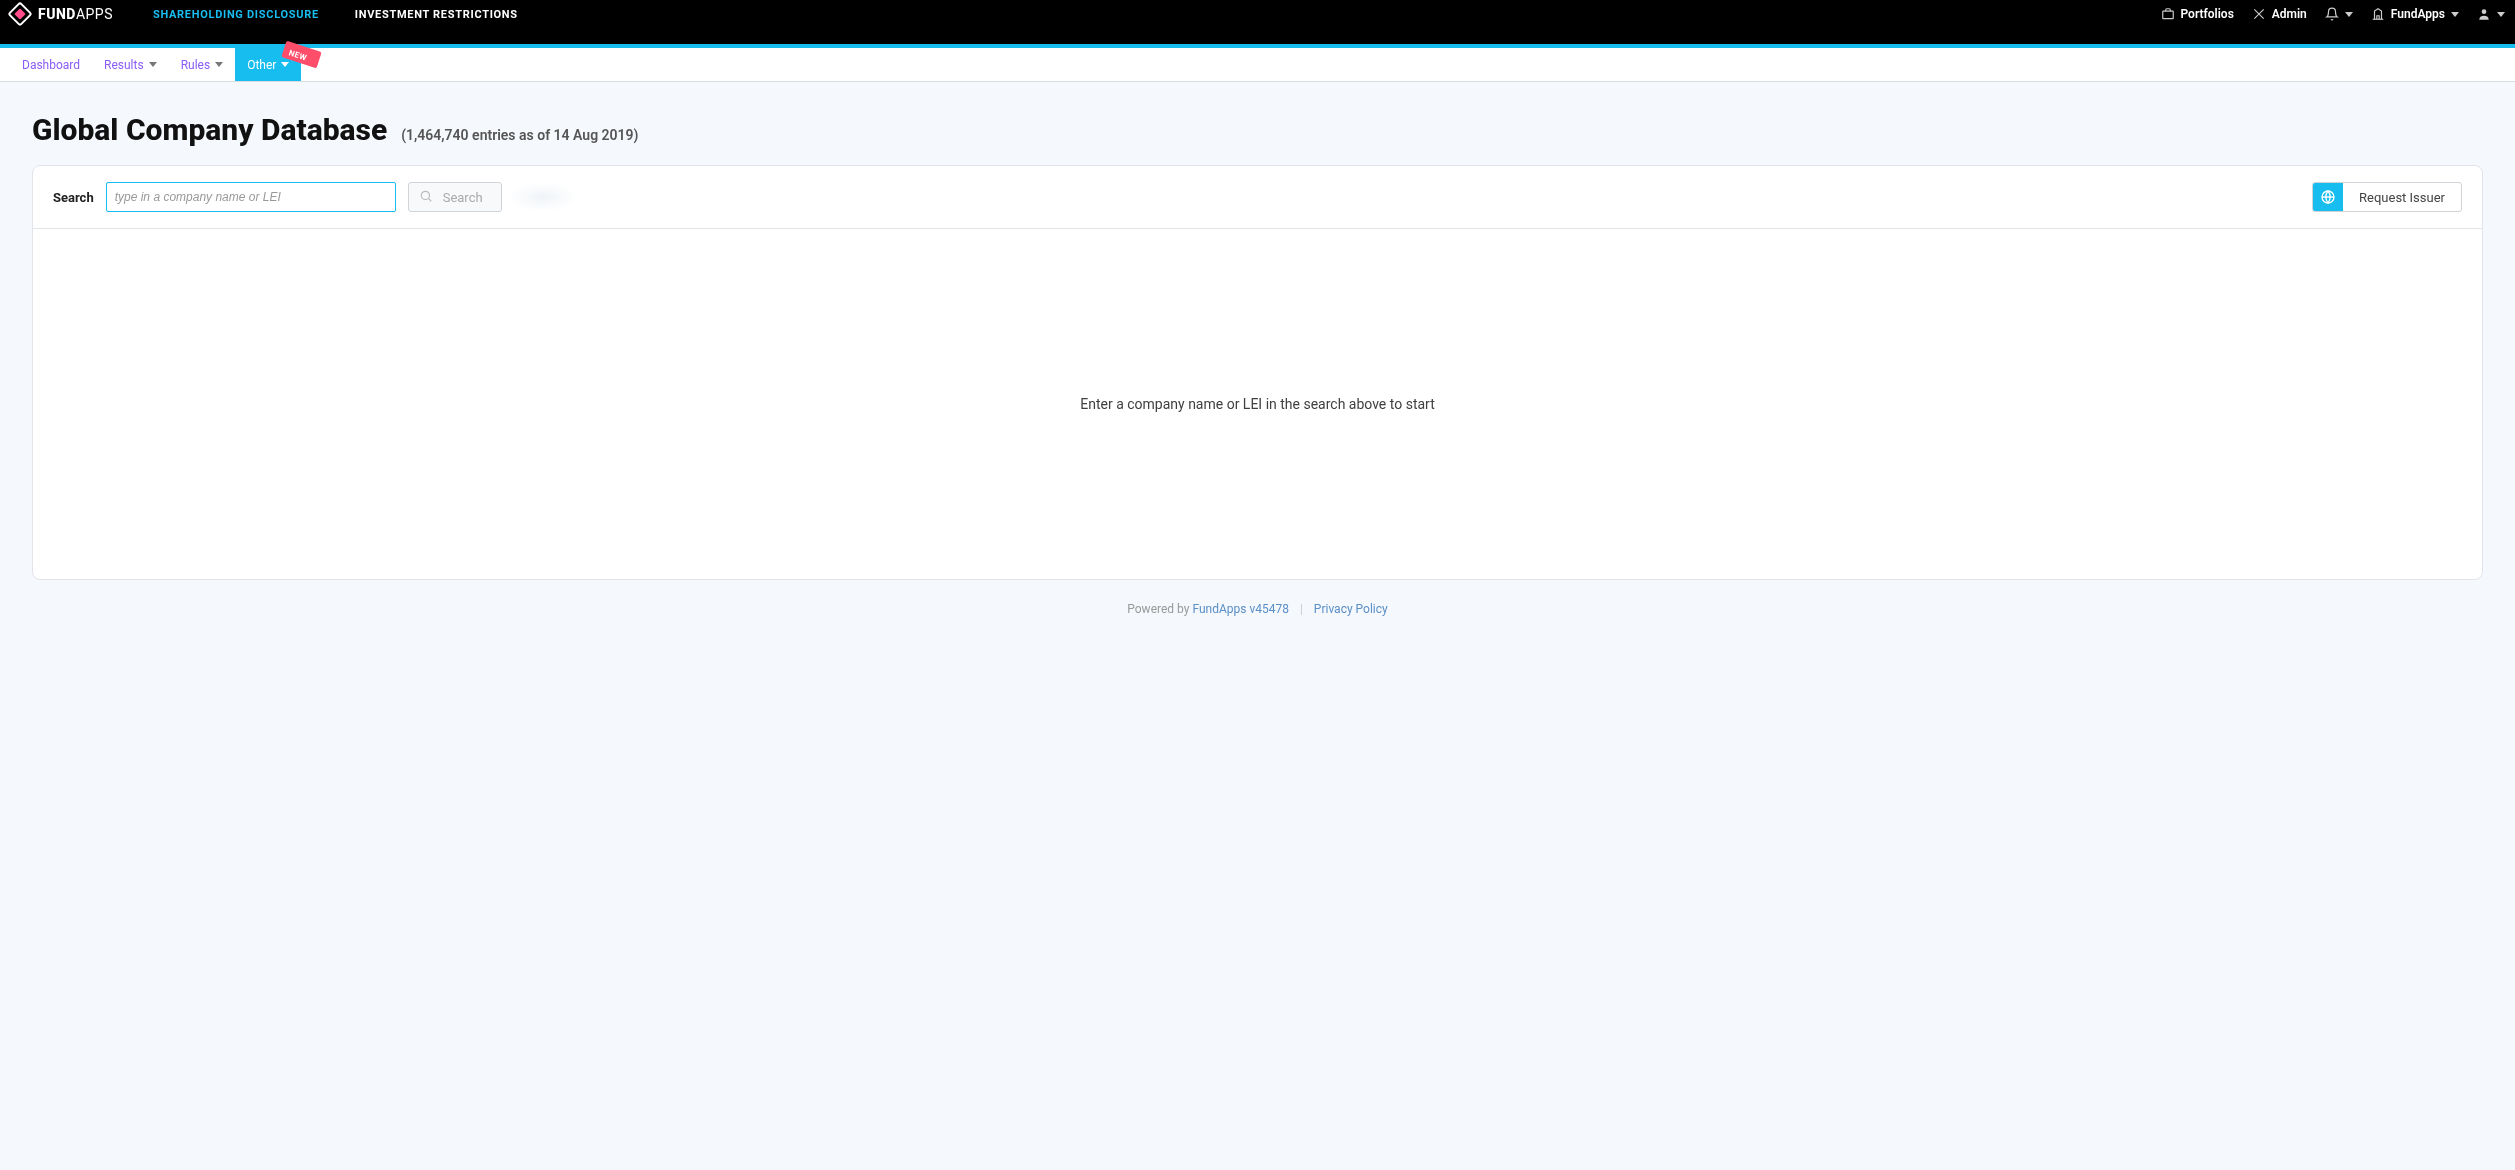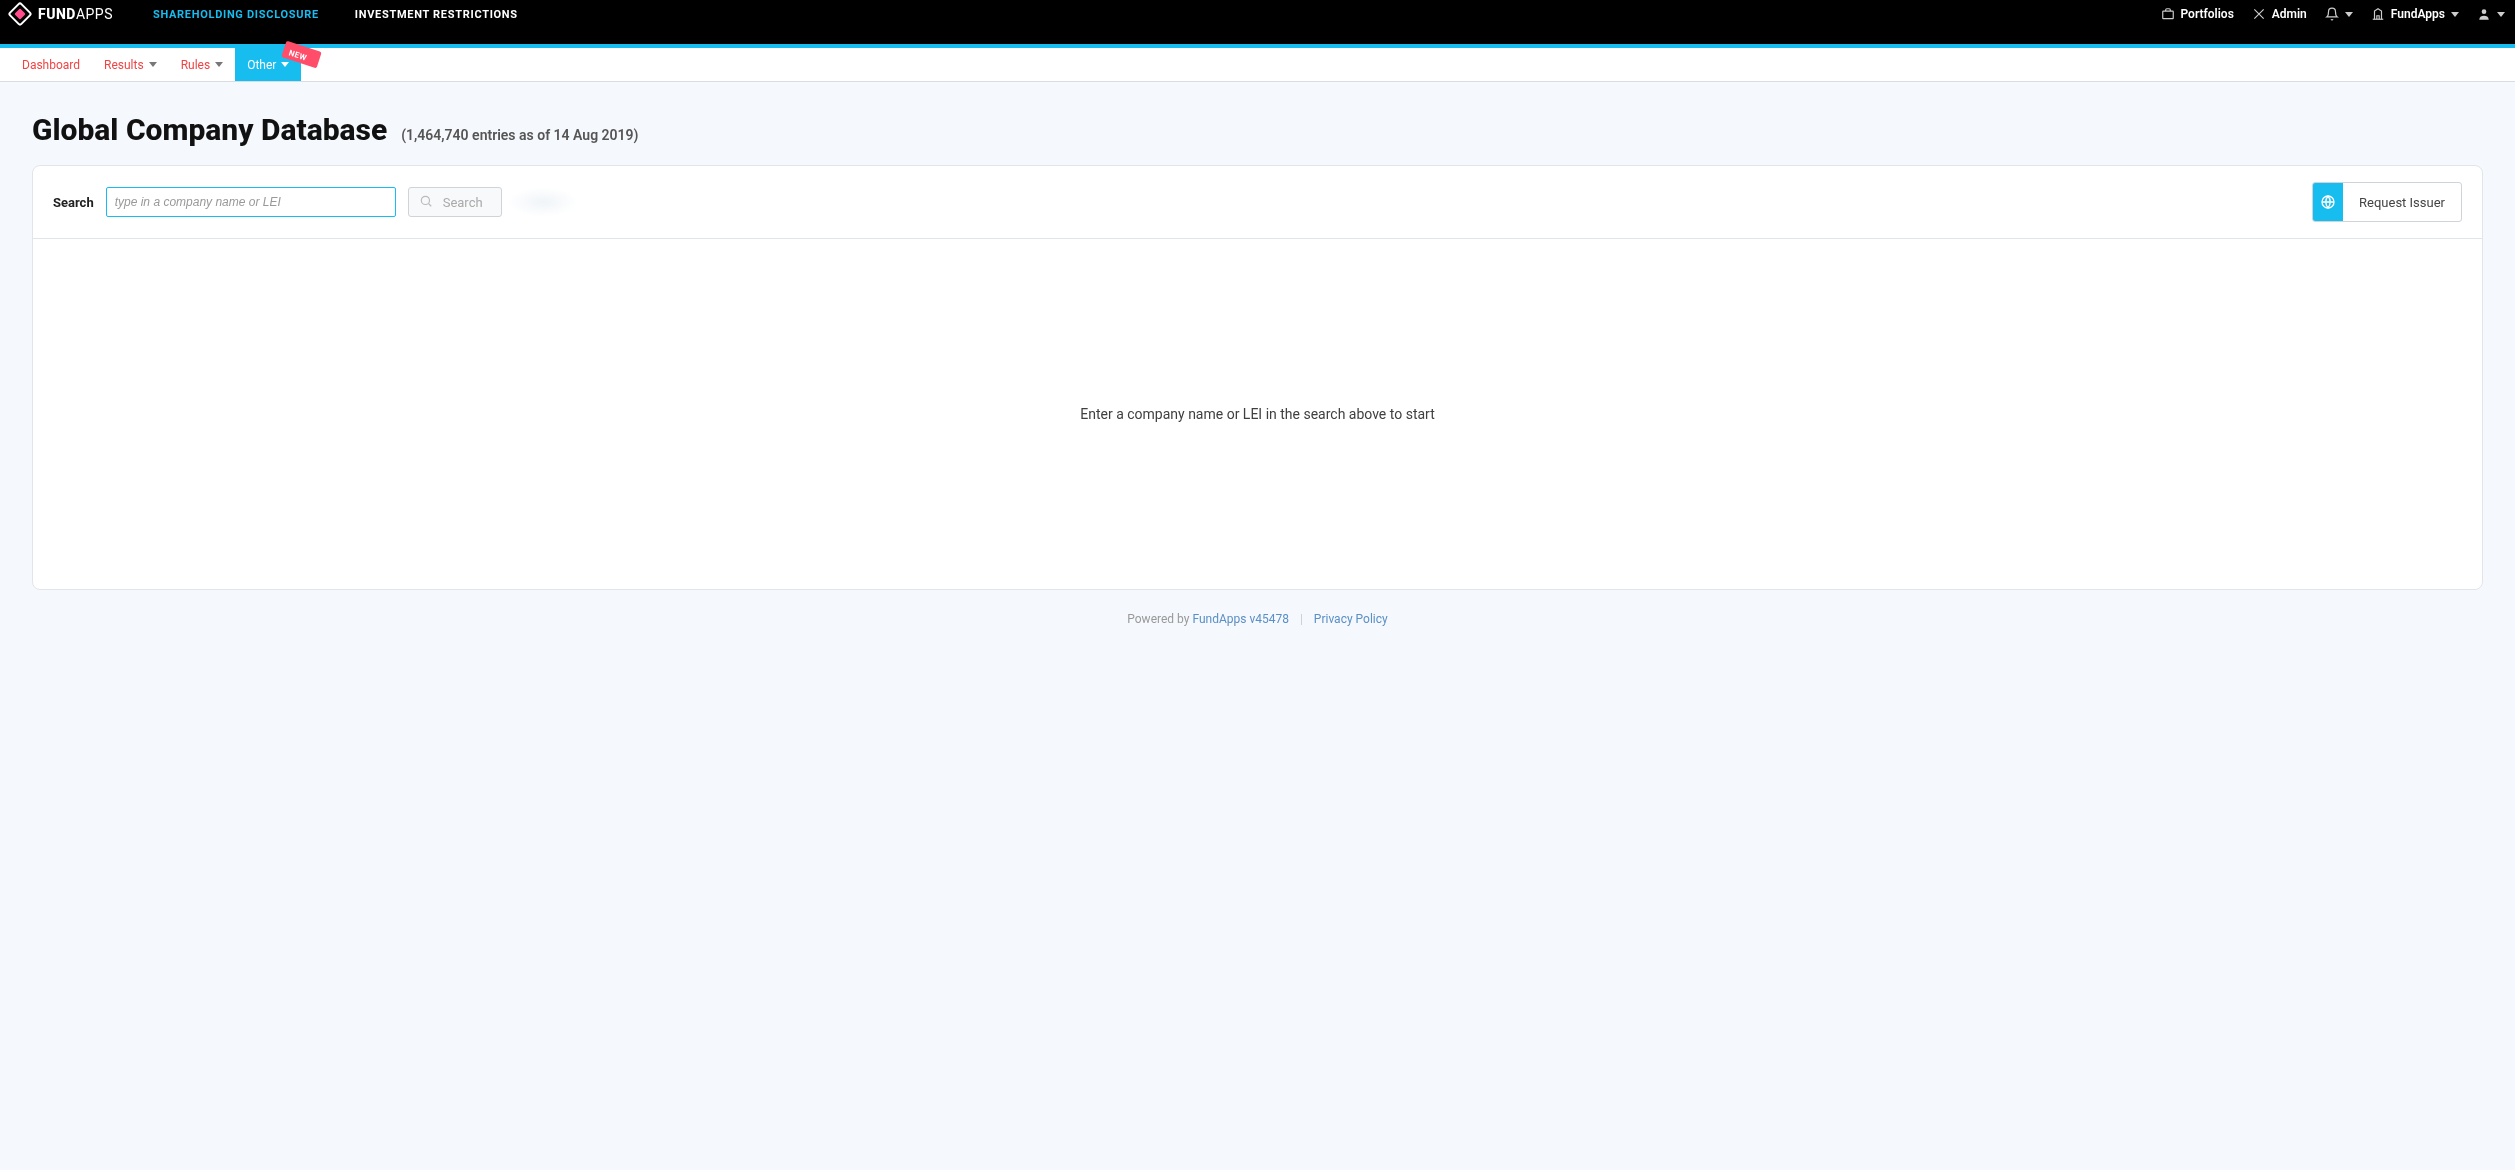--- a/index.html
+++ b/index.html
@@ -80,21 +80,21 @@
     display: flex;
     align-items: stretch;
     height: 34px;
     padding-left: 10px;
   }
   .subnav-item {
     display: flex;
     align-items: center;
     padding: 0 12px;
     font-size: 12px;
-    color: #ef4444;
+    color: #8b5cf6;
     cursor: pointer;
     gap: 5px;
     position: relative;
   }
   .subnav-item.active {
     background: #18bdf0;
     color: #fff;
   }
   .subnav-caret {
     width: 0; height: 0;
@@ -182,21 +182,21 @@
   .ripple-shadow {
     width: 70px; height:30px;
     border-radius: 50%;
     background: radial-gradient(ellipse at center, rgba(180,200,220,0.20) 0%, rgba(180,200,220,0) 70%);
     margin-left: -6px;
     pointer-events:none;
   }
 
   .request-btn {
     margin-left: auto;
-    height: 40px;
+    height: 30px;
     display: flex;
     align-items: center;
     border: 1px solid #d0d4d8;
     border-radius: 3px;
     overflow: hidden;
     cursor: pointer;
     background:#fff;
     text-align:right;
   }
   .request-btn .icon-part {

